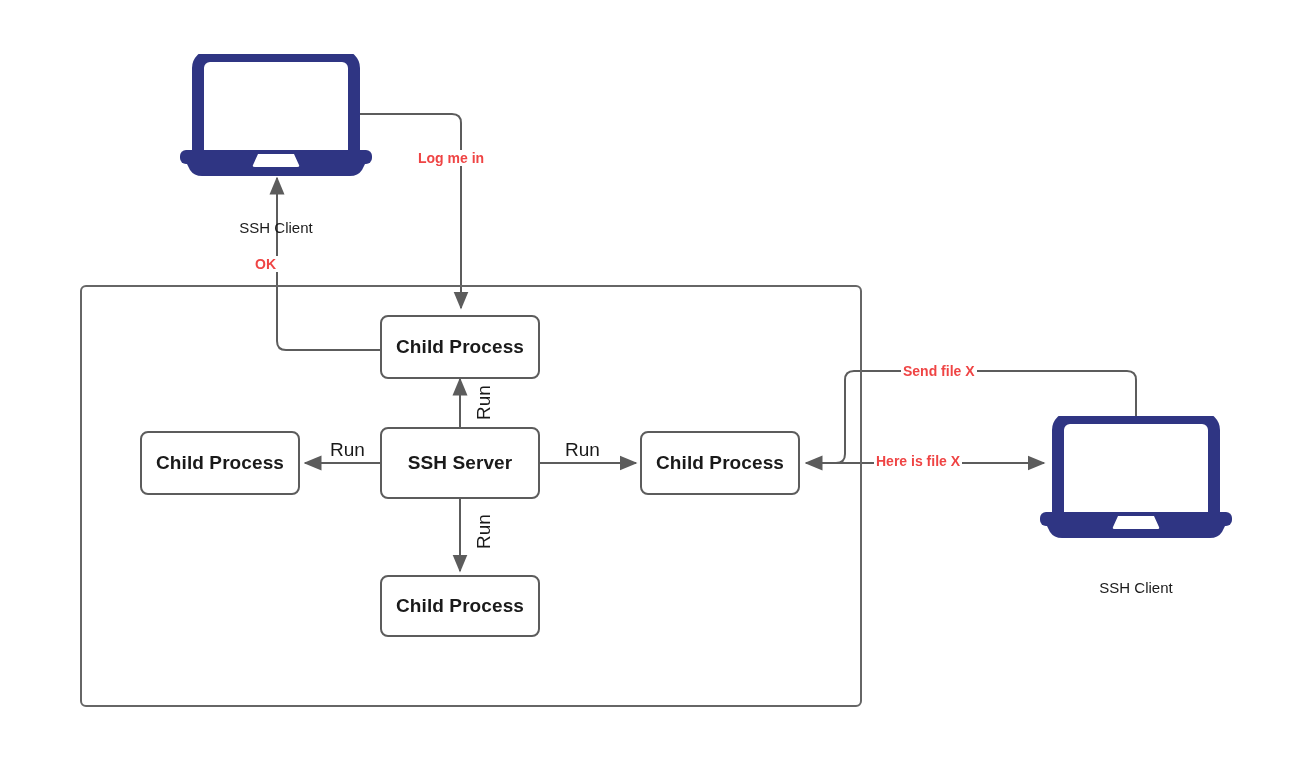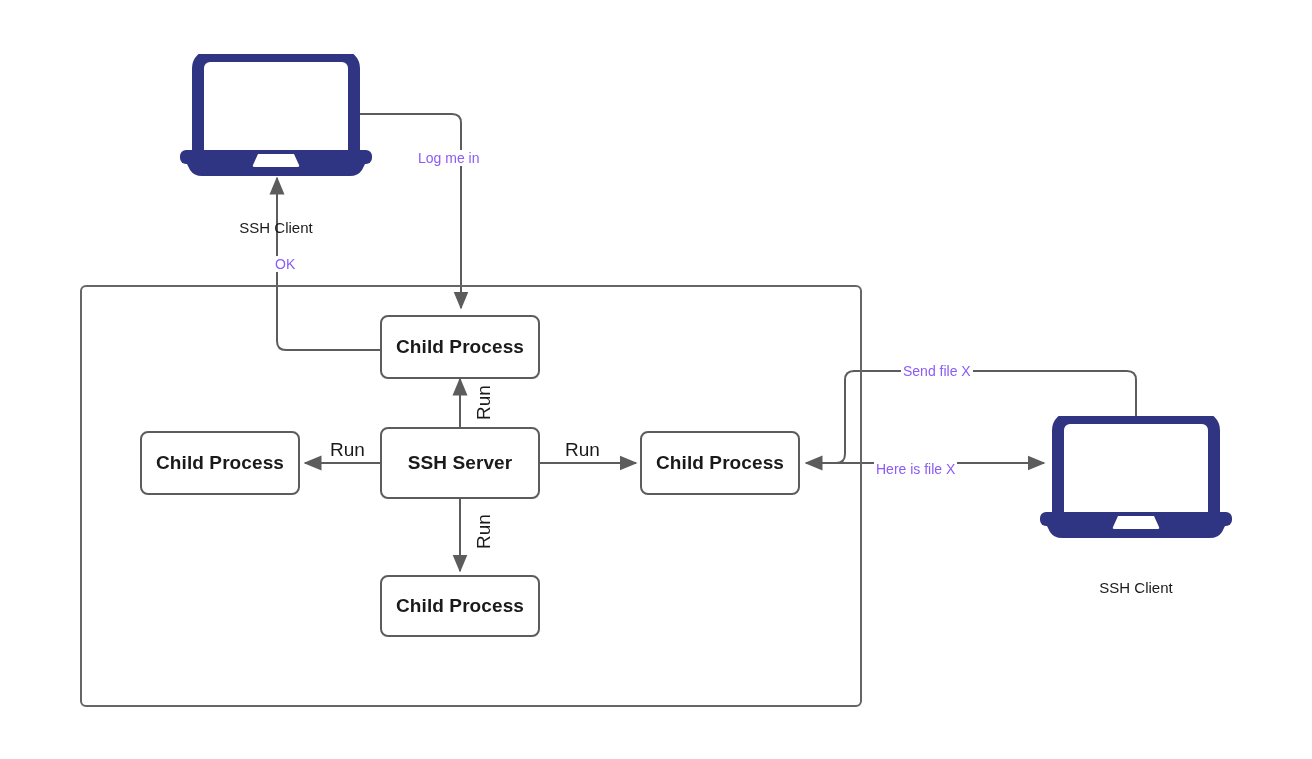--- a/index.html
+++ b/index.html
@@ -61,22 +61,22 @@
     color: #1a1a1a;
     font-weight: normal;
     white-space: nowrap;
     text-align: center;
     font-family: "Liberation Sans", sans-serif;
     margin-top: 36px;
   }
   .edge-label {
     position: absolute;
     font-size: 14px;
-    font-weight: normal;
-    color: #8b5cf6;
+    font-weight: bold;
+    color: #ef4444;
     white-space: nowrap;
     background: #ffffff;
     padding: 0 2px;
     font-family: "Liberation Sans", sans-serif;
   }
   .edge-label-plain {
     position: absolute;
     font-size: 19px;
     font-weight: normal;
     color: #1a1a1a;
@@ -153,27 +153,27 @@
   <div class="node-box" style="left:380px; top:315px; width:160px; height:64px;">Child Process</div>
 
   <div class="node-box" style="left:140px; top:431px; width:160px; height:64px;">Child Process</div>
 
   <div class="node-box" style="left:640px; top:431px; width:160px; height:64px;">Child Process</div>
 
   <div class="node-box" style="left:380px; top:575px; width:160px; height:62px;">Child Process</div>
 
   <div class="edge-label" style="left:416px; top:150px;">Log me in</div>
 
-  <div class="edge-label" style="left:273px; top:256px;">OK</div>
+  <div class="edge-label" style="left:253px; top:256px;">OK</div>
 
   <div class="edge-label-vert" style="left:464px; top:389px; width:40px; height:22px;">Run</div>
 
   <div class="edge-label-plain" style="left:327px; top:439px;">Run</div>
 
   <div class="edge-label-plain" style="left:562px; top:439px;">Run</div>
 
   <div class="edge-label-vert" style="left:464px; top:518px; width:40px; height:22px;">Run</div>
 
   <div class="edge-label" style="left:901px; top:363px;">Send file X</div>
 
-  <div class="edge-label" style="left:874px; top:453px;margin-top:8px;">Here is file X</div>
+  <div class="edge-label" style="left:874px; top:453px;">Here is file X</div>
 
 </div>
 
 </body></html>

